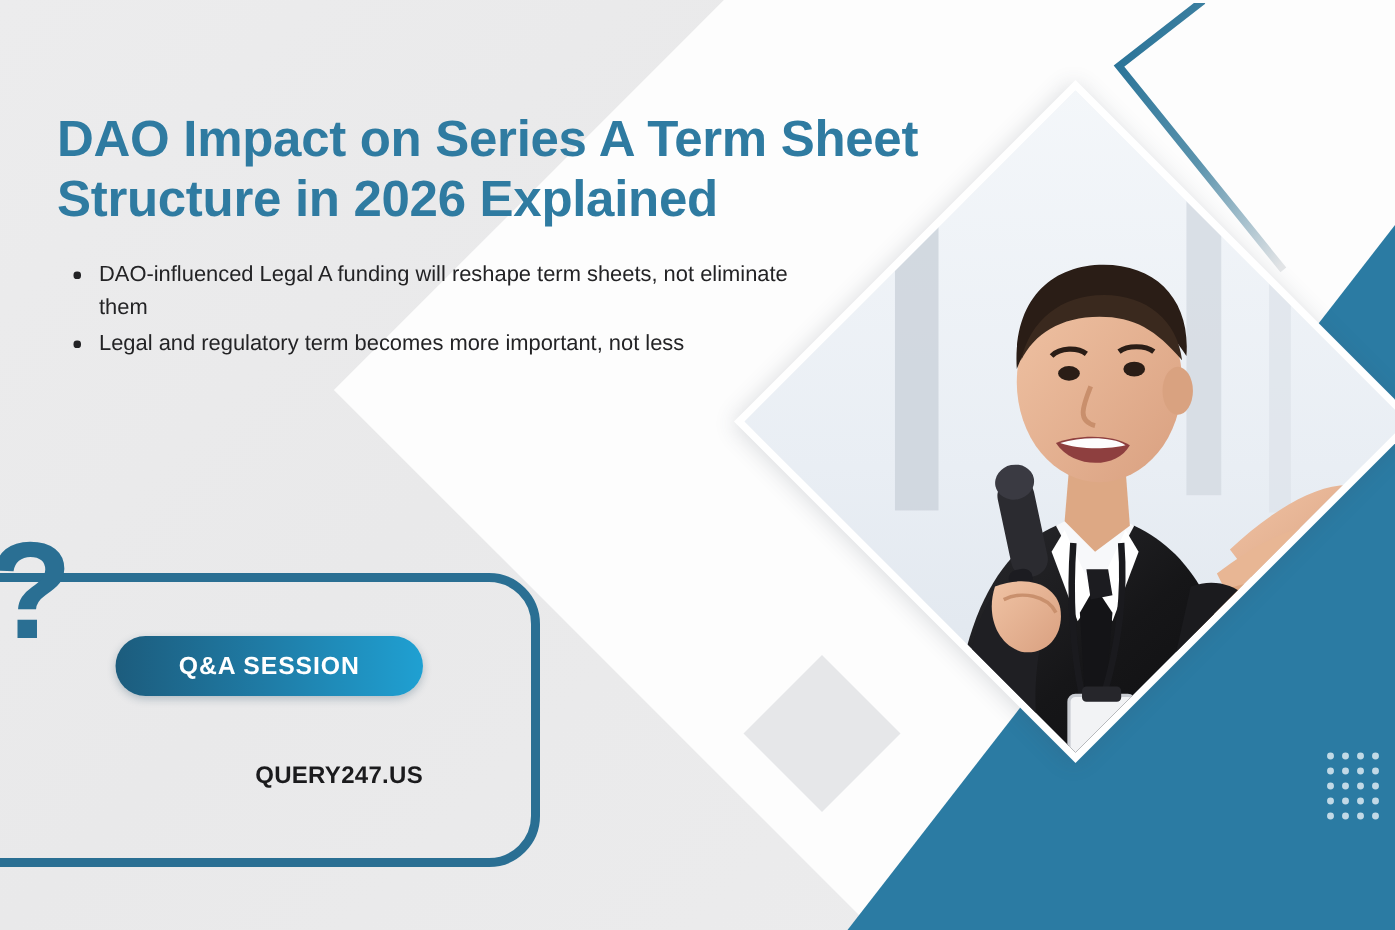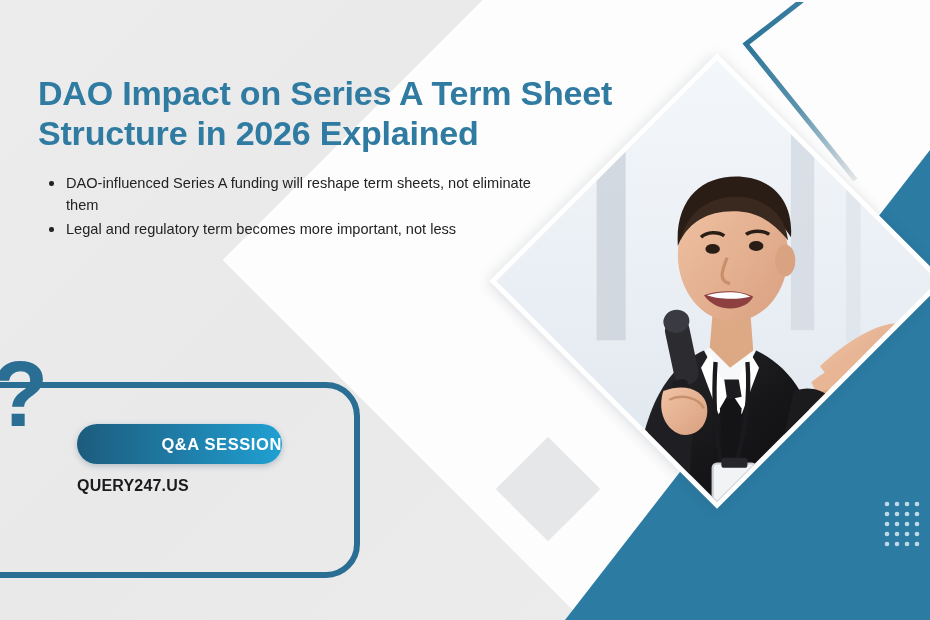--- a/index.html
+++ b/index.html
@@ -169,36 +169,36 @@
     position: absolute;
     left: 77px;
     top: 424px;
     width: 205px;
     height: 40px;
     border-radius: 20px;
     z-index: 12;
     background: linear-gradient(90deg, #1c5c7d 0%, #1f7ba5 48%, #1fa0d2 100%);
     display: flex;
     align-items: center;
-    justify-content: flex-end;
+    justify-content: center;
     box-shadow: 0 2px 6px rgba(30,70,95,0.28);
   }
   .badge-label {
     color: #ffffff;
     font-size: 16.5px;
     font-weight: bold;
     letter-spacing: 0.6px;
   }
 
   .site-url {
     position: absolute;
     left: 77px;
-    top: 477px;
+    top: 509px;
     width: 205px;
-    text-align: left;
+    text-align: right;
     z-index: 12;
     font-size: 16px;
     font-weight: bold;
     letter-spacing: 0.2px;
     color: #1b1b1d;
   }
 </style>
 </head>
 <body>
 
@@ -327,21 +327,21 @@
       <circle cx="3" cy="43" r="2.3"></circle>
         <circle cx="13" cy="43" r="2.3"></circle>
       <circle cx="23" cy="43" r="2.3"></circle>
         <circle cx="33" cy="43" r="2.3"></circle>
     </g>
   </svg>
 
   <h1 class="headline">DAO Impact on Series A Term Sheet Structure in 2026 Explained</h1>
 
   <ul class="bullets">
-    <li>DAO-influenced Series A funding will reshape term sheets, not eliminate them</li>
+    <li>DAO-influenced Legal A funding will reshape term sheets, not eliminate them</li>
     <li>Legal and regulatory term becomes more important, not less</li>
   </ul>
 
   <div class="qmark">?</div>
 
   <div class="outline-card"></div>
 
   <div class="badge">
     <span class="badge-label">Q&amp;A SESSION</span>
   </div>

